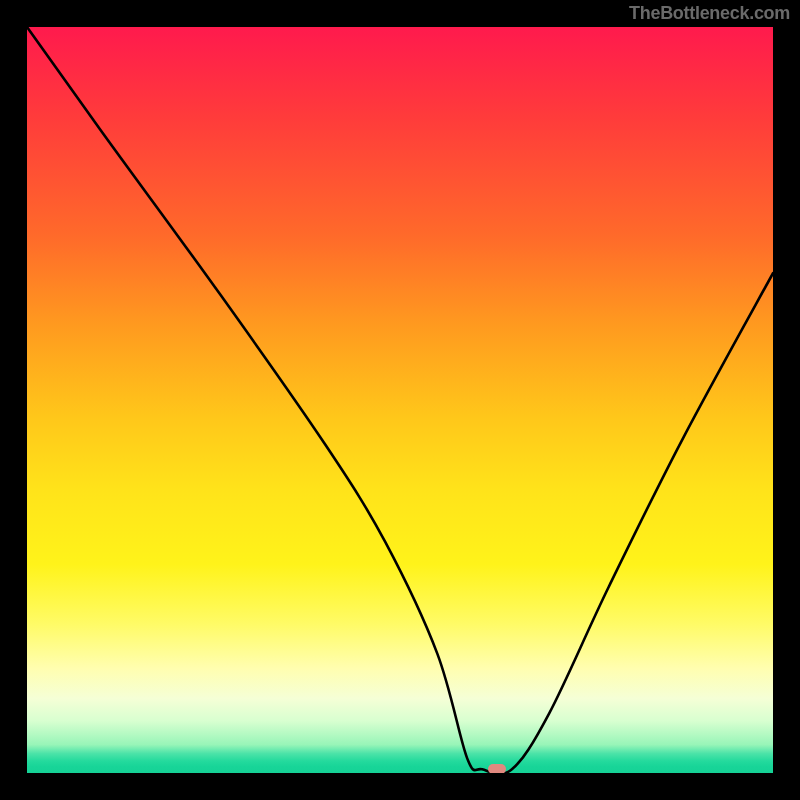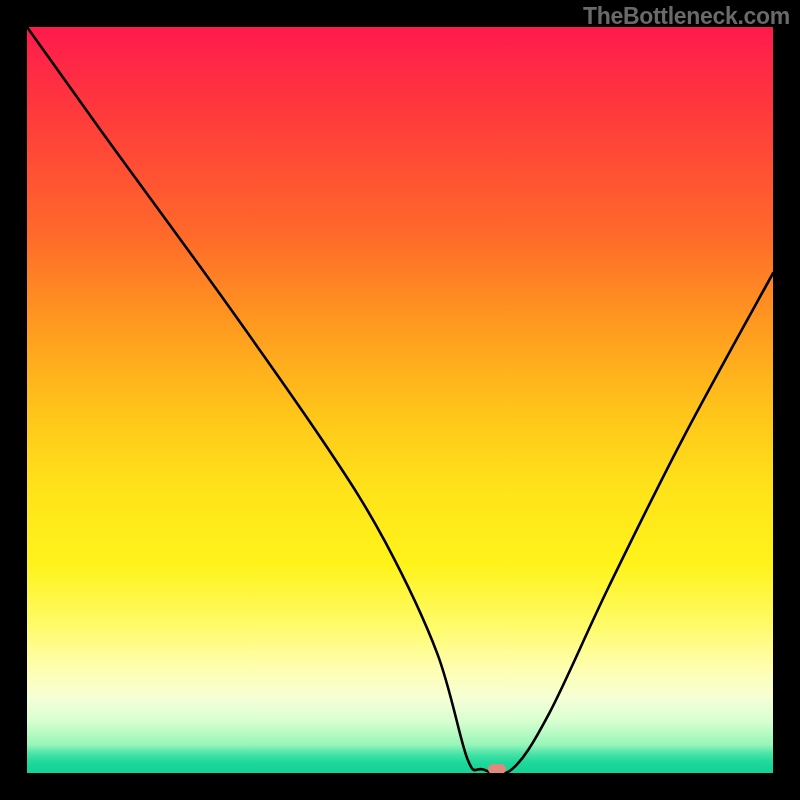--- a/index.html
+++ b/index.html
@@ -37,21 +37,21 @@
     position: absolute;
     width: 18px; height: 10px;
     border-radius: 5px;
     background: #e0897f;
     transform: translate(-50%, -50%);
   }
   .watermark {
     position: absolute;
     top: 3px; right: 10px;
     font-family: Arial, Helvetica, sans-serif;
-    font-size: 23px;
+    font-size: 18px;
     font-weight: 600;
     color: #6a6a6a;
     letter-spacing: -0.3px;
     pointer-events: none;
   }
   svg.curve { position: absolute; left: 0; top: 0; }
 </style>
 </head>
 <body>
 

